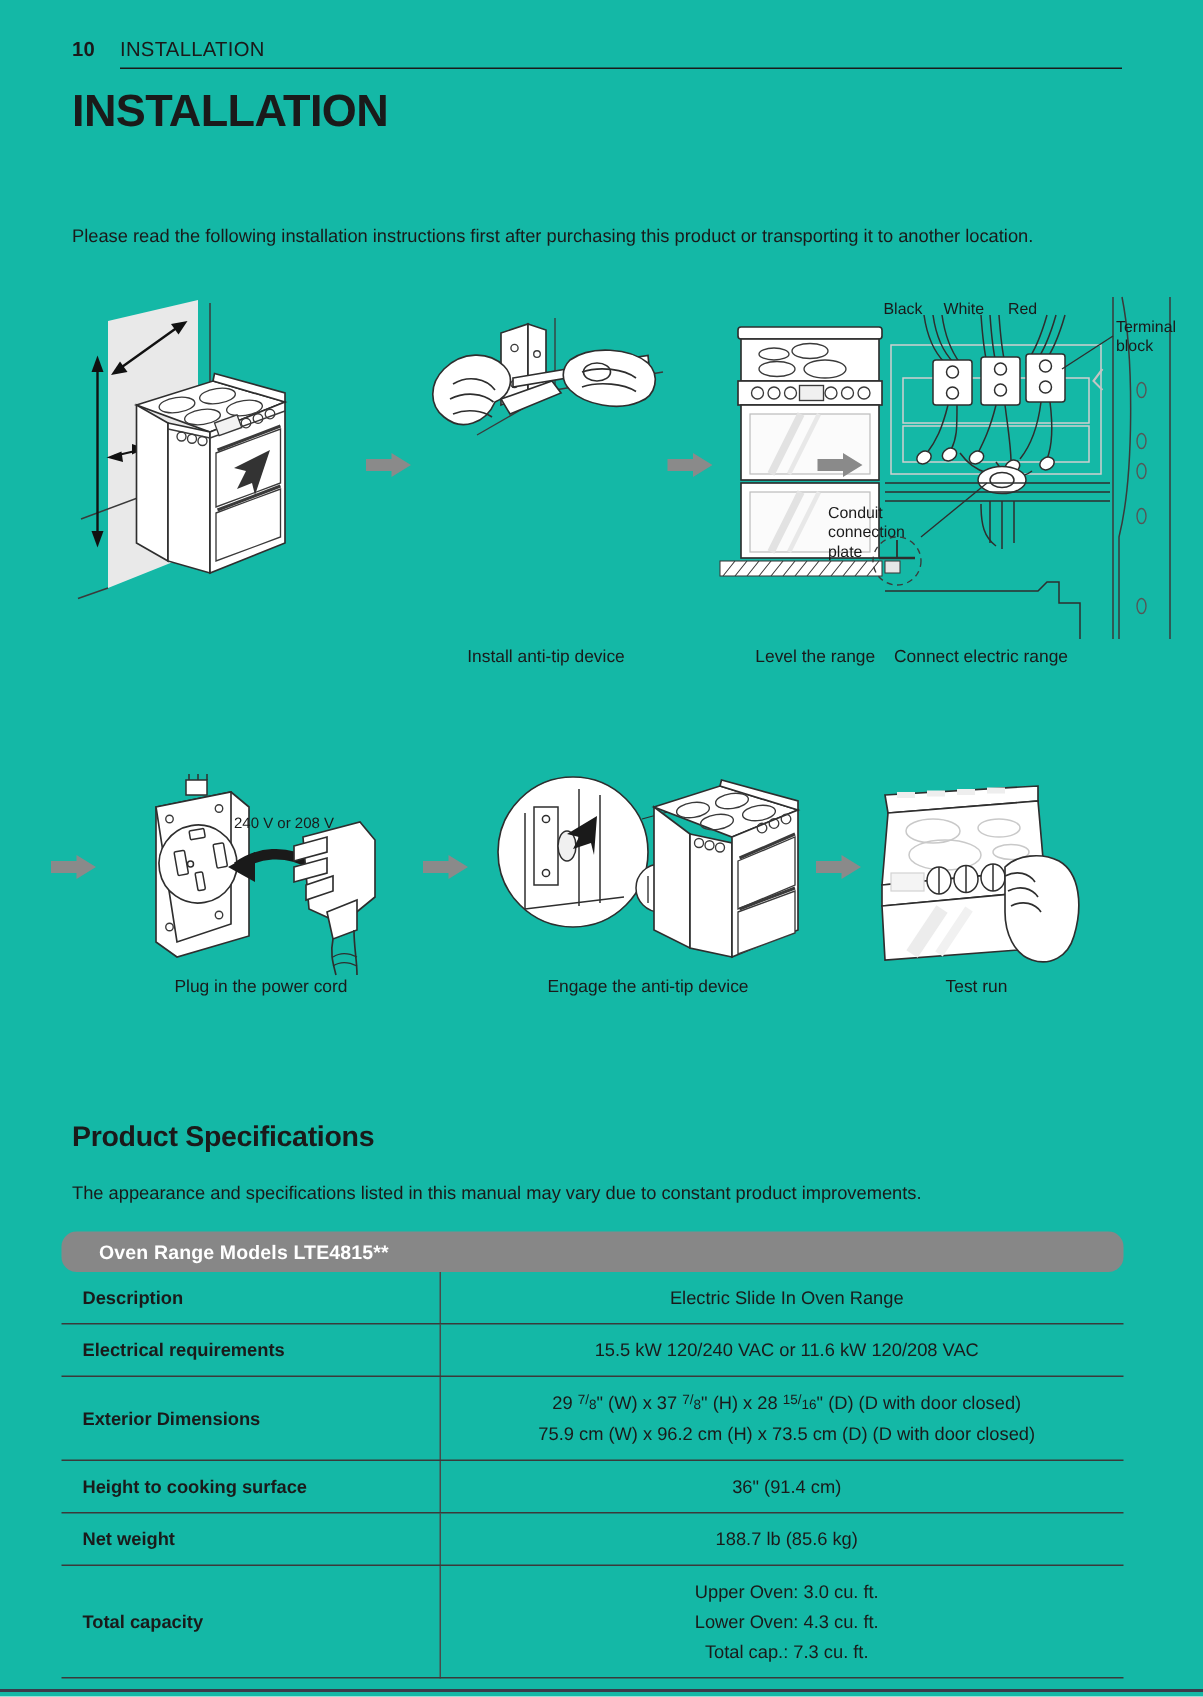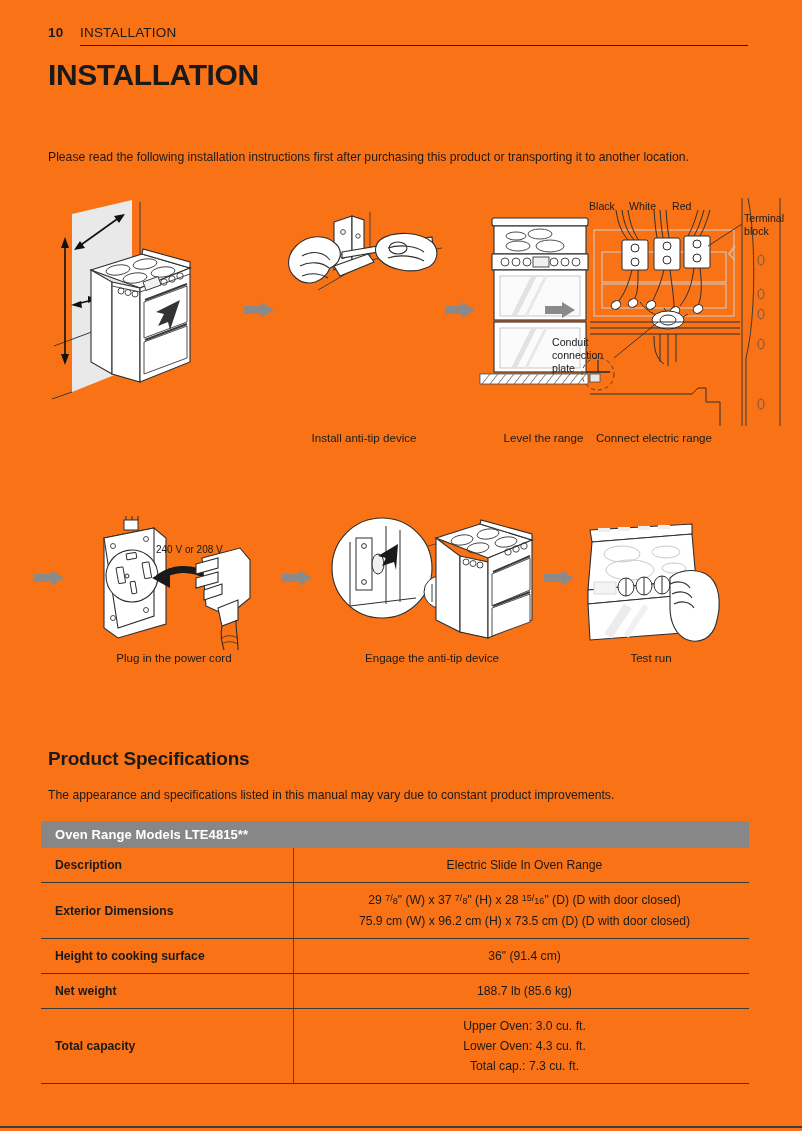--- a/index.html
+++ b/index.html
@@ -10,21 +10,21 @@
   body {
     font-family: "Liberation Sans", sans-serif;
     color: #1a1a1a;
     -webkit-font-smoothing: antialiased;
   }
   #page {
     position: relative;
     width: 802px;
     height: 1131px;
     overflow: hidden;
-    background: #f97316;
+    background: #14b8a6;
   }
 
   
   .pg-header {
     position: absolute;
     left: 48px;
     top: 25px;
     width: 700px;
     height: 22px;
   }
@@ -113,22 +113,23 @@
   .spec-table td {
     vertical-align: middle;
     padding: 0;
   }
   .band-row td {
     background: #878787;
     color: #ffffff;
     font-weight: bold;
     font-size: 13px;
     height: 23px;
-    padding: 2px 0 2px 14px;
+    padding: 2px 0 2px 25px;
     letter-spacing: 0.1px;
+    border-radius: 10px;
   }
   .lbl-cell {
     width: 232px;
     font-weight: bold;
     padding: 7px 6px 7px 14px !important;
     border-right: 1.3px solid #4a4a4a;
   }
   .val-cell {
     padding: 7px 6px 7px 12px !important;
   }
@@ -613,20 +614,26 @@
       <td colspan="2">Oven Range Models LTE4815**</td>
     </tr>
 
     <tr class="rline">
       <td class="lbl-cell">Description</td>
       <td class="val-cell">
         <div class="val-line">Electric Slide In Oven Range</div>
       </td>
     </tr>
 
+    <tr class="rline">
+      <td class="lbl-cell">Electrical requirements</td>
+      <td class="val-cell">
+        <div class="val-line">15.5 kW 120/240 VAC or 11.6 kW 120/208 VAC</div>
+      </td>
+    </tr>
 
     <tr class="rline">
       <td class="lbl-cell">Exterior Dimensions</td>
       <td class="val-cell">
         <div class="val-line" id="dim-inches">29 <span class="frac">7/<span class="den">8</span></span>" (W) x 37 <span class="frac">7/<span class="den">8</span></span>" (H) x 28 <span class="frac">15/<span class="den">16</span></span>" (D) (D with door closed)</div>
         <div class="val-line">75.9 cm (W) x 96.2 cm (H) x 73.5 cm (D) (D with door closed)</div>
       </td>
     </tr>
 
     <tr class="rline">

